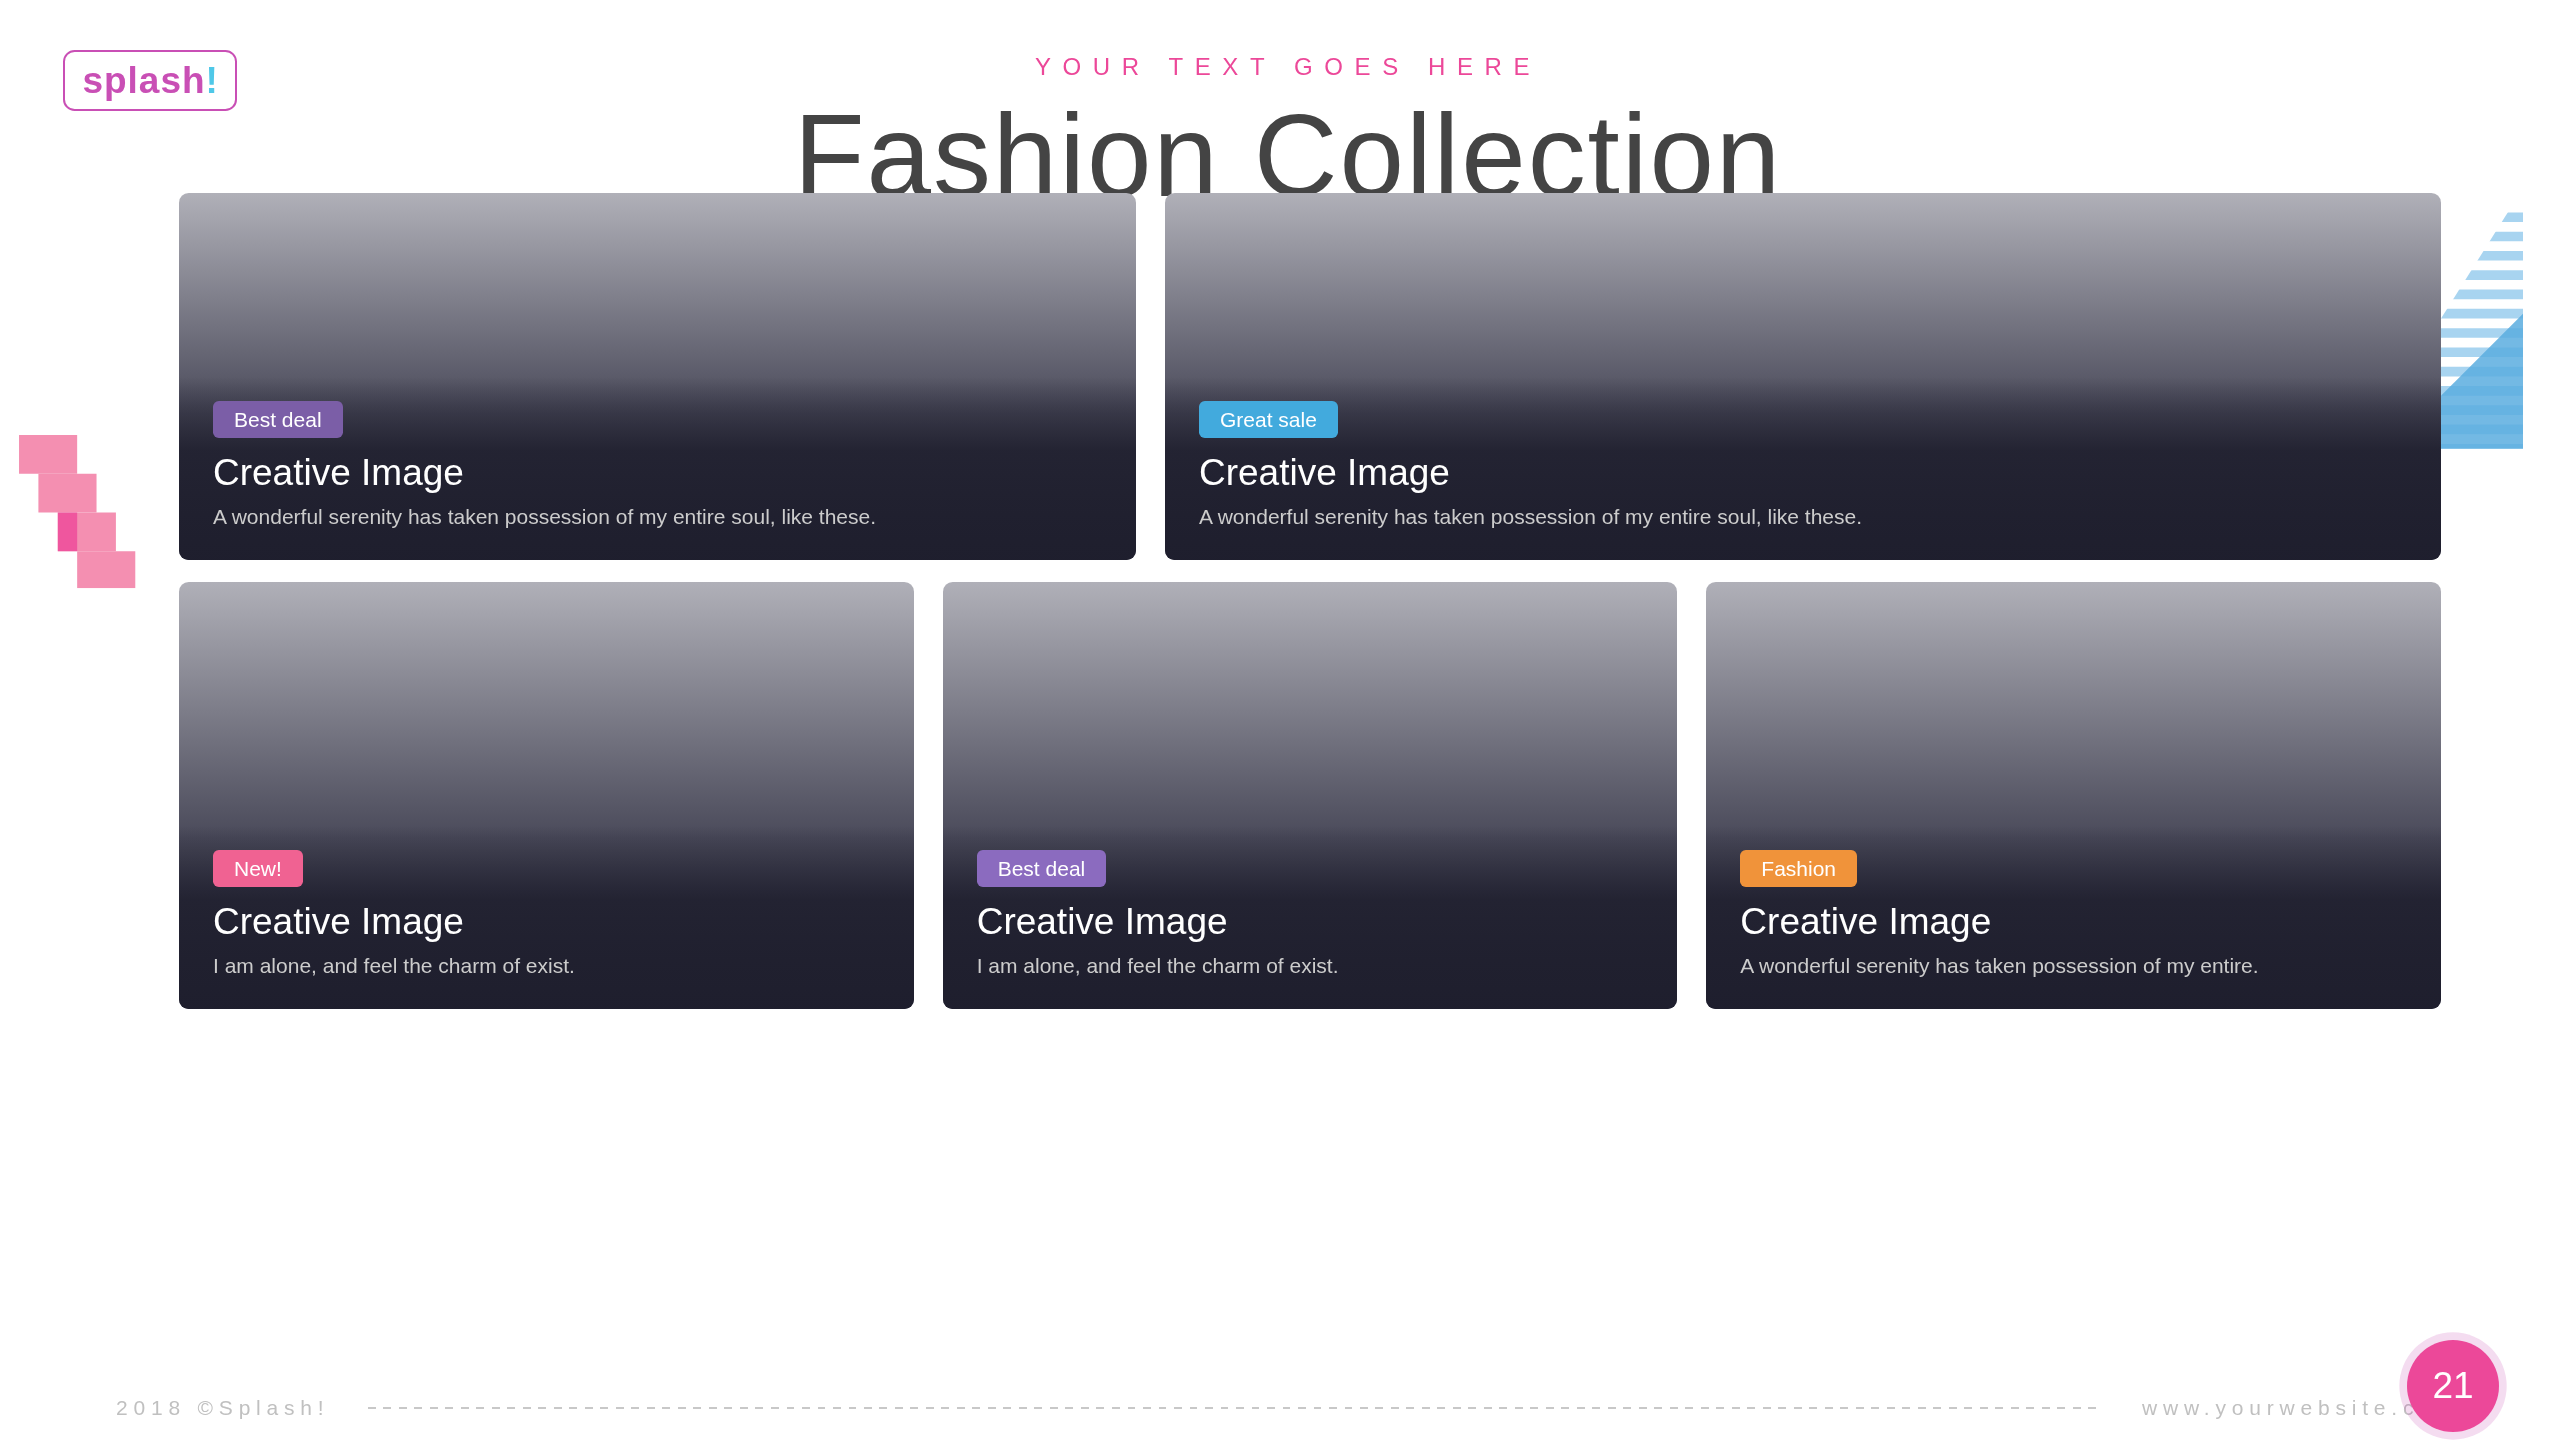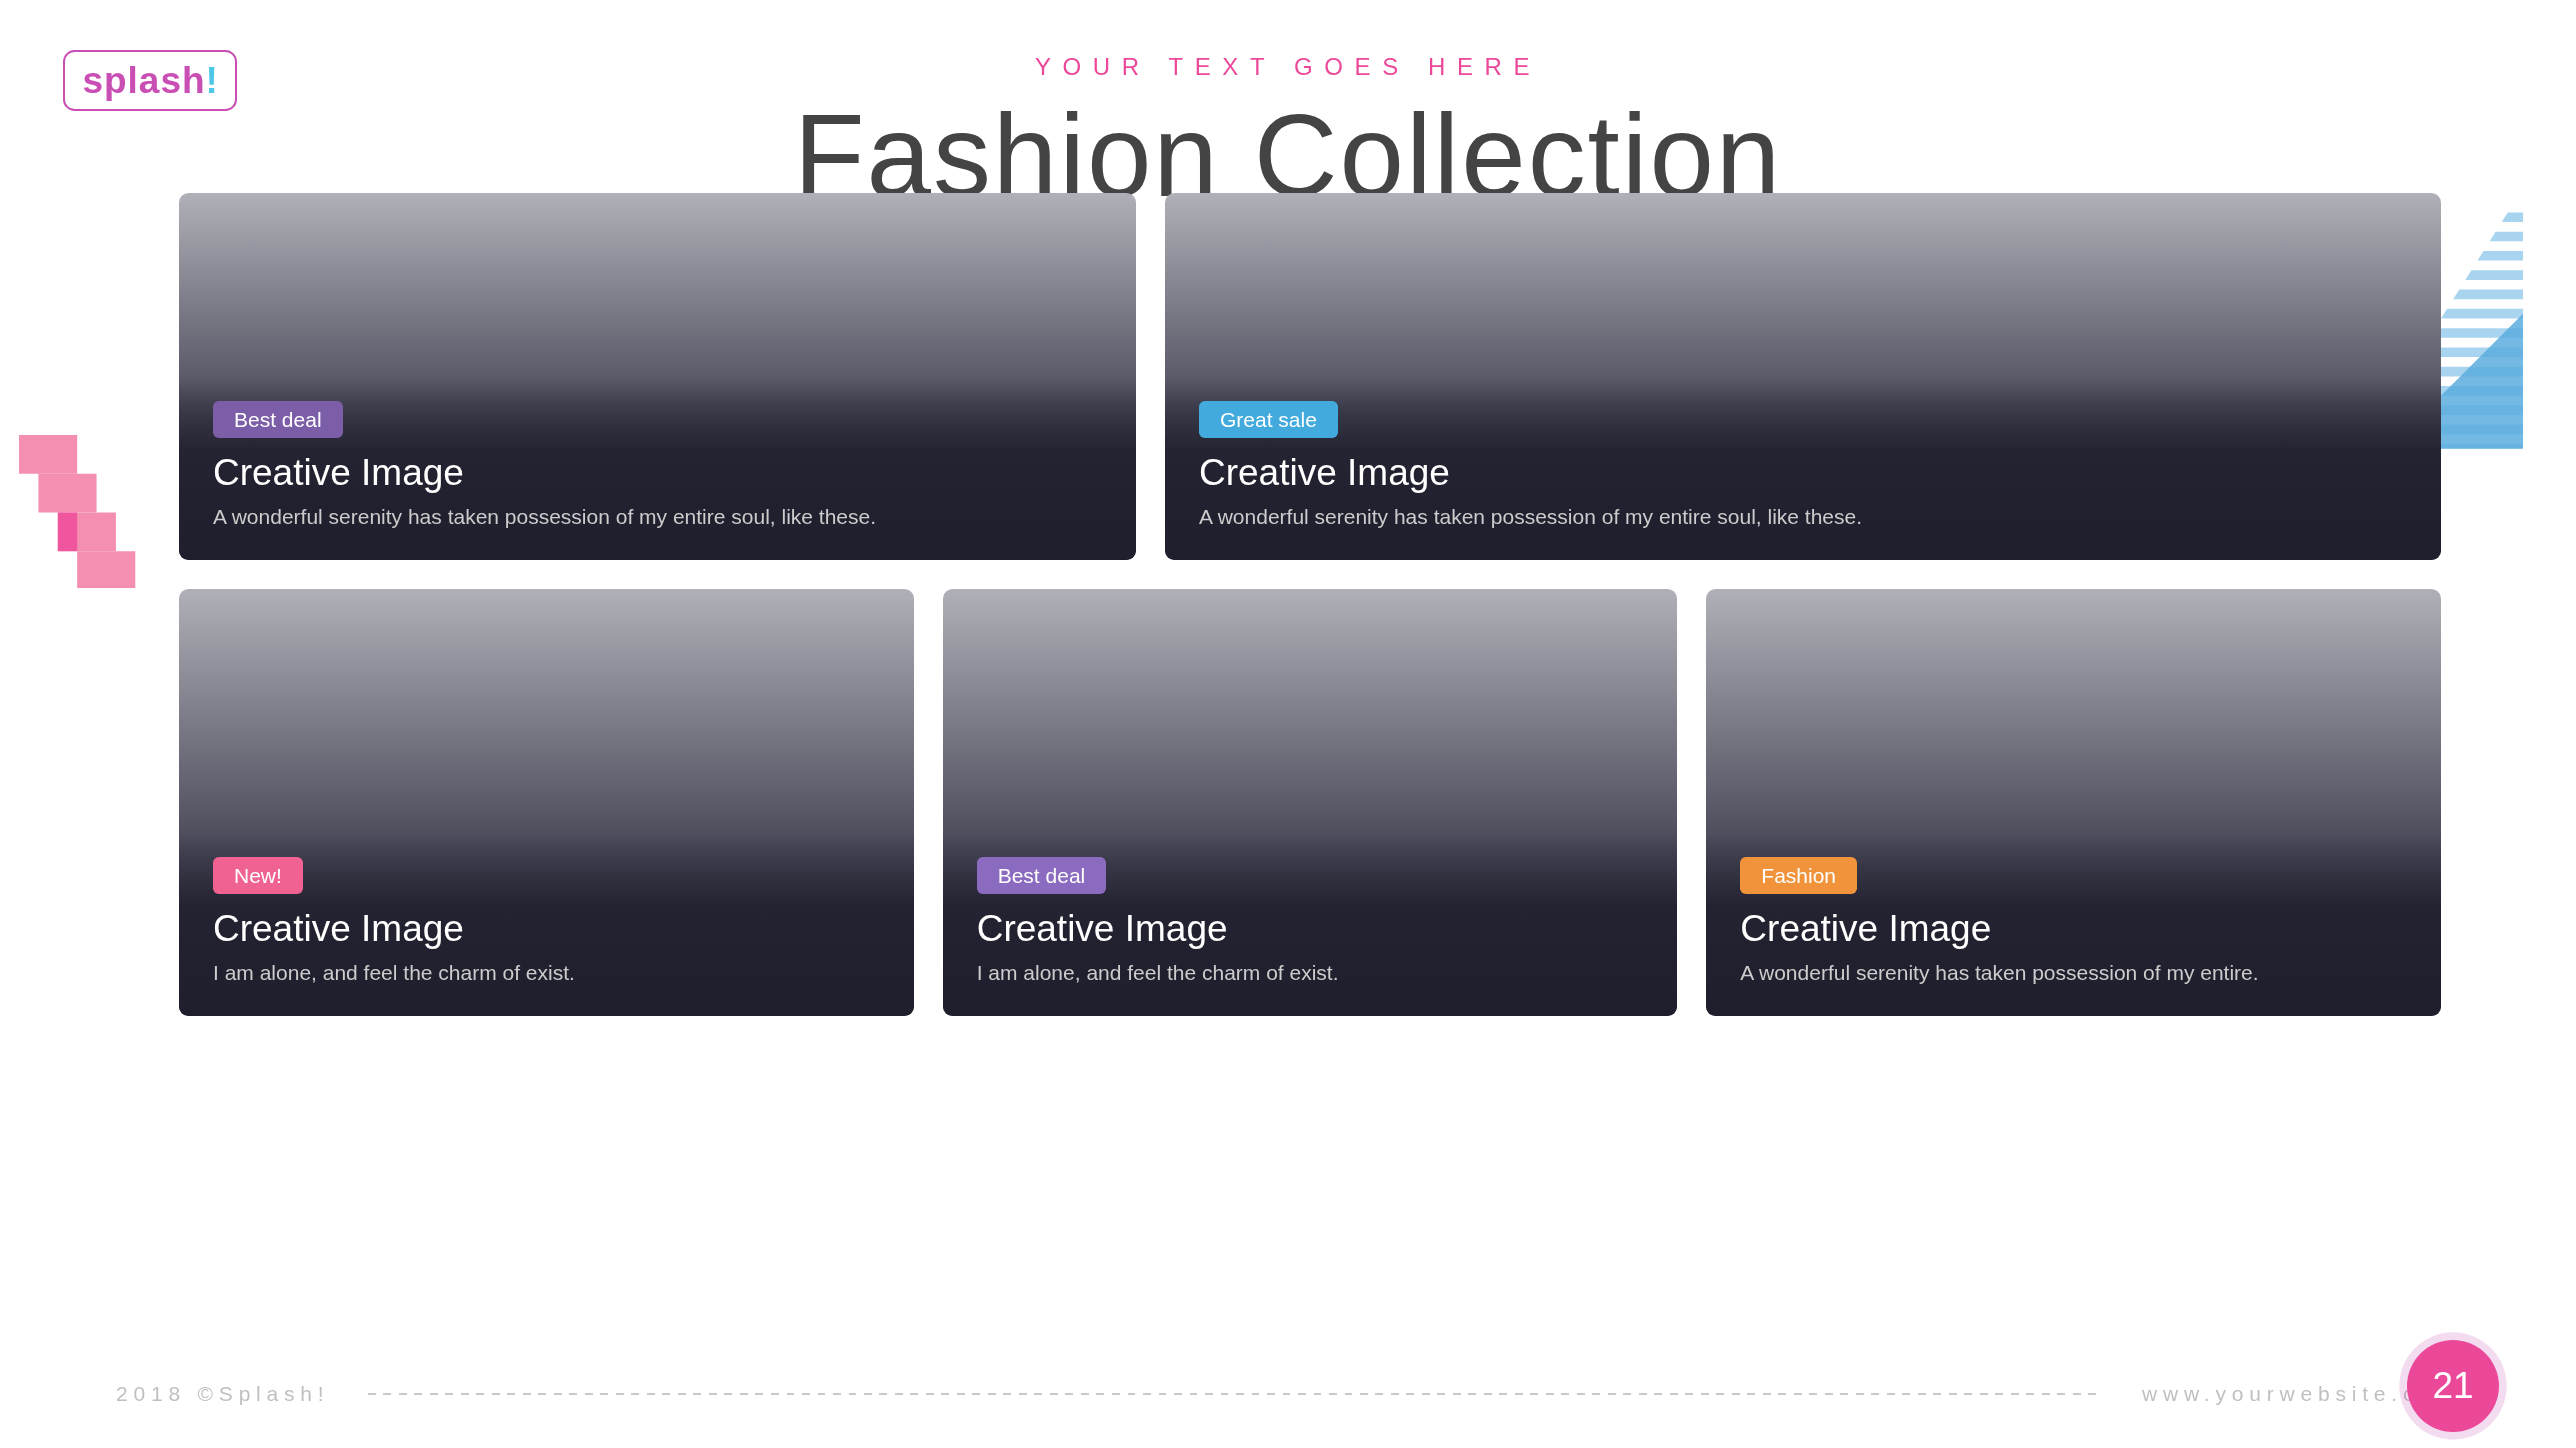--- a/index.html
+++ b/index.html
@@ -77,21 +77,21 @@
     .cards-container {
       position: absolute;
       top: 193px;
       left: 135px;
       right: 135px;
     }
 
     .cards-row {
       display: flex;
       gap: 29px;
-      margin-bottom: 29px;
+      margin-bottom: 22px;
       padding-left: 44px;
     }
 
     .card {
       border-radius: 9.7px;
       overflow: hidden;
       position: relative;
       background: linear-gradient(to bottom, #b0b0b8 0%, #4a4a5a 60%, #2e2e3e 100%);
       flex: 1;
     }
@@ -138,21 +138,21 @@
 
     .card-desc {
       font-size: 21px;
       color: #cccccc;
       line-height: 1.4;
     }
 
     
     .footer {
       position: absolute;
-      bottom: 43px;
+      bottom: 29px;
       left: 0;
       right: 0;
       display: flex;
       align-items: center;
       padding: 0 116px;
     }
 
     .footer-left {
       font-size: 21px;
       letter-spacing: 5.8px;

